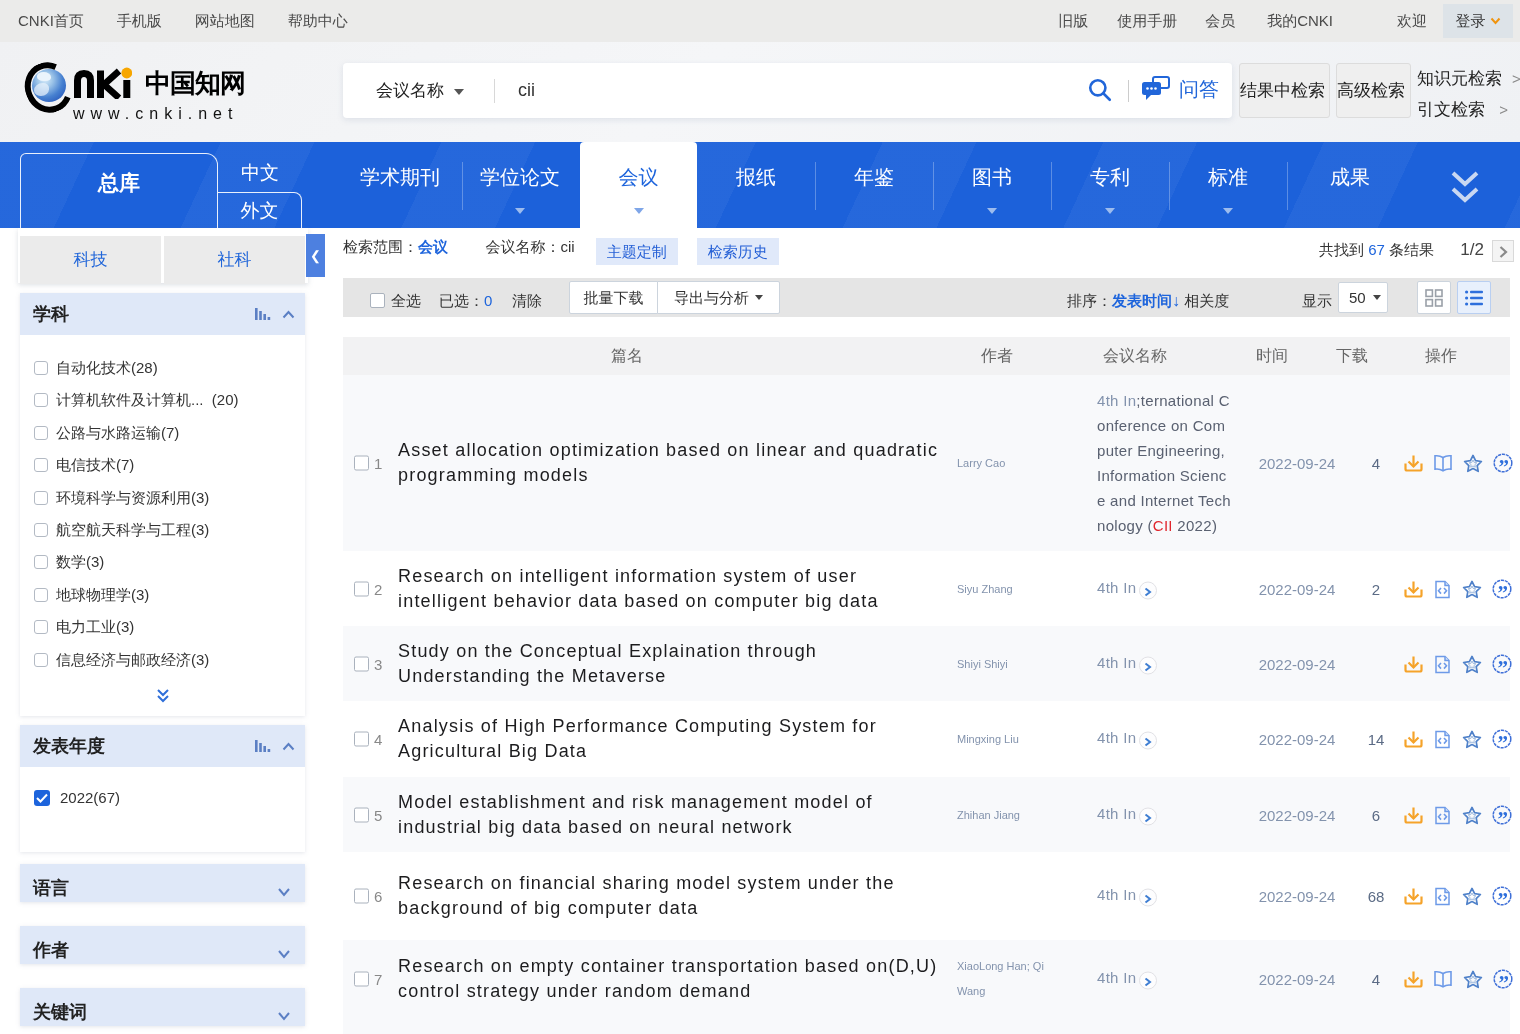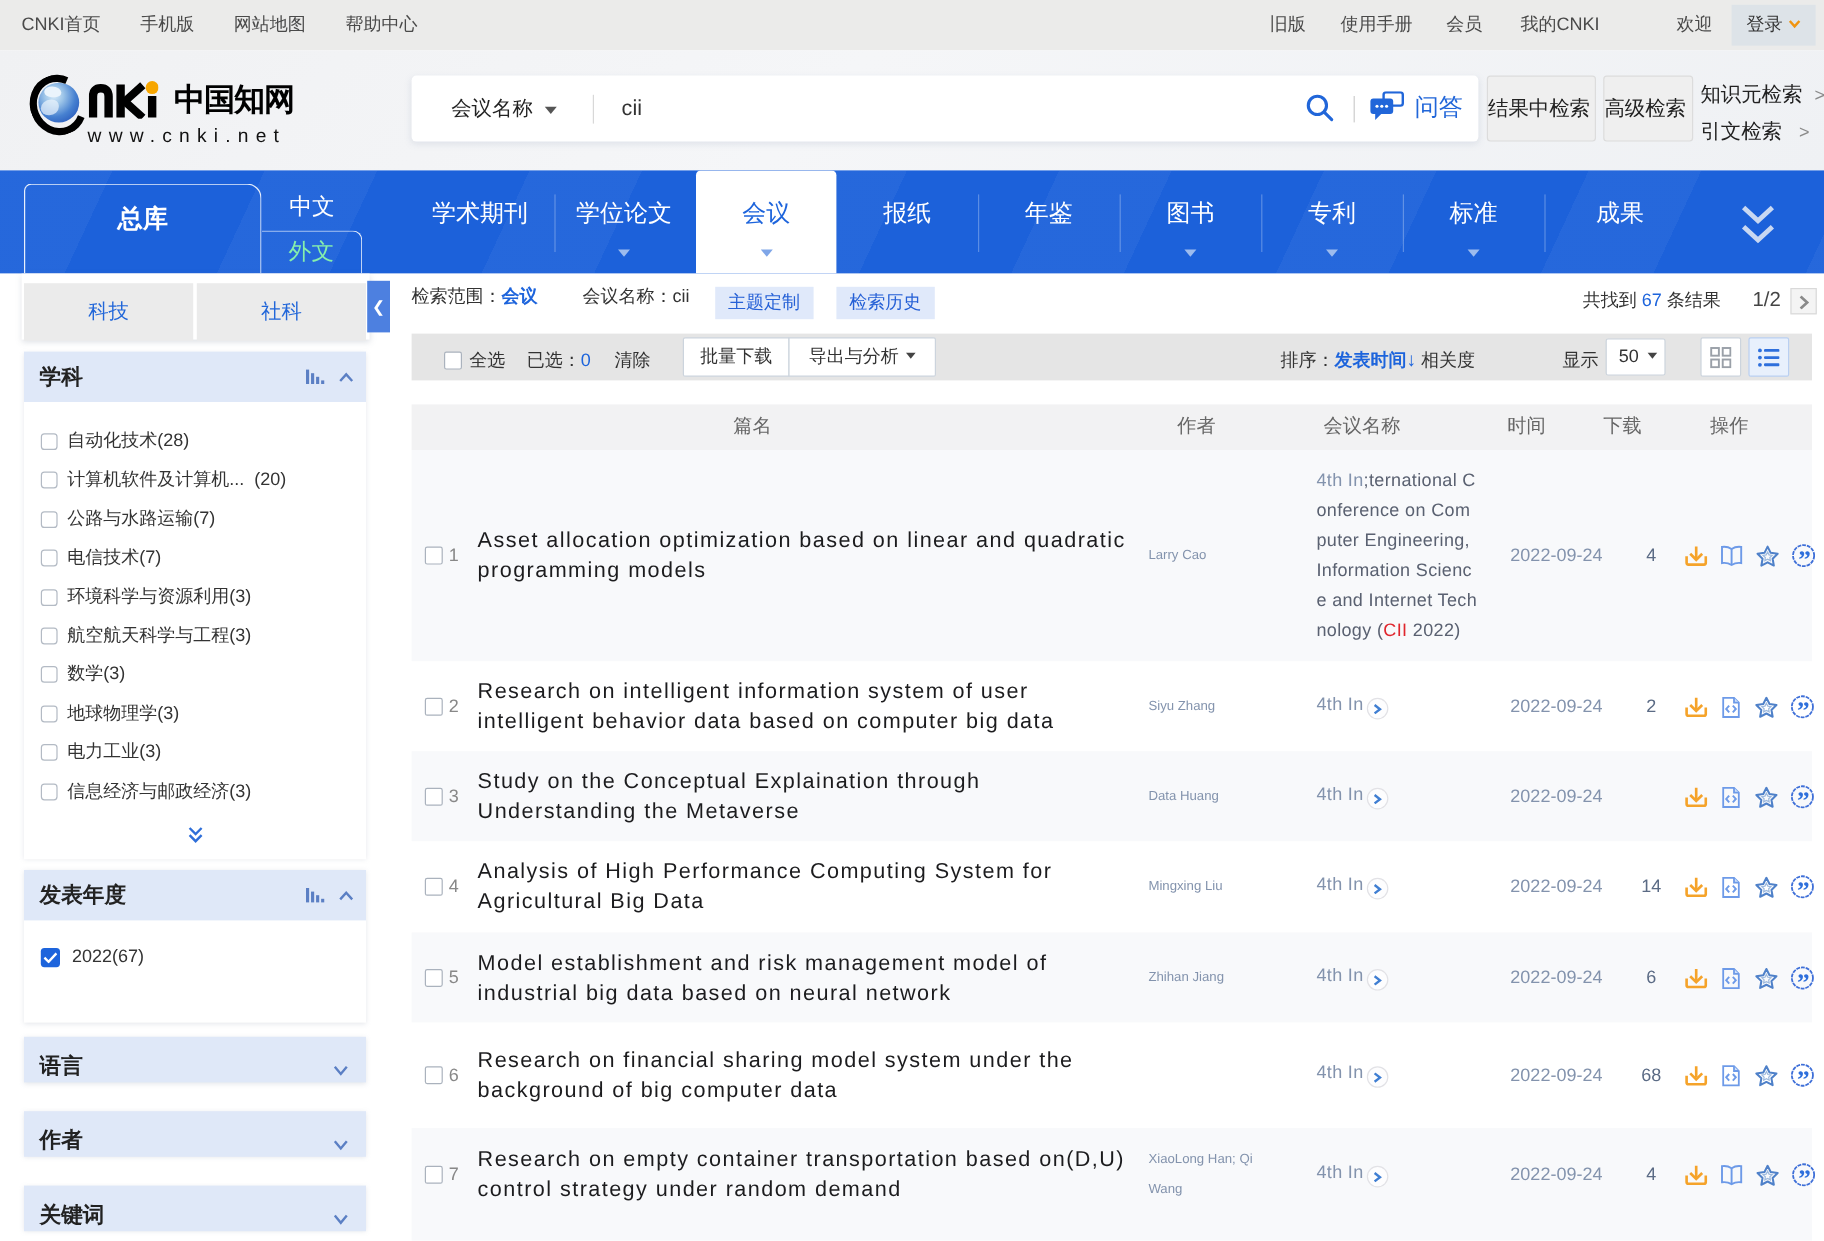--- a/index.html
+++ b/index.html
@@ -38,21 +38,21 @@
 #btn-gj{left:1336px;width:75px}
 #ksearch{position:absolute;left:1417px;top:25px;width:103px;font-size:17px;color:#222}
 #ksearch div{margin-bottom:8px;white-space:nowrap}
 #ksearch .gt{color:#8a8a8a;margin-left:10px;font-size:15px}
 
 #nav{position:absolute;left:0;top:142px;width:1520px;height:86px;background:#1c61da;overflow:hidden}
 #nav .stripes{position:absolute;left:0;top:0;width:100%;height:100%;
  background:repeating-linear-gradient(115deg,rgba(255,255,255,.045) 0 85px,rgba(255,255,255,0) 85px 200px)}
 #tab-zk{position:absolute;left:20px;top:11px;width:198px;height:75px;border:1px solid rgba(255,255,255,.9);border-bottom:none;border-radius:6px 12px 0 0;text-align:center;line-height:58px;font-size:21px;font-weight:bold;color:#fff}
 #zw-box{position:absolute;left:218px;top:11px;width:84px;height:39px;line-height:39px;text-align:center;font-size:19px;color:#fff}
-#ww-box{position:absolute;left:218px;top:50px;width:84px;height:36px;border-top:1px solid rgba(255,255,255,.9);border-right:1px solid rgba(255,255,255,.9);border-radius:0 8px 0 0;line-height:36px;text-align:center;font-size:19px;color:#86efac}
+#ww-box{position:absolute;left:218px;top:50px;width:84px;height:36px;border-top:1px solid rgba(255,255,255,.9);border-right:1px solid rgba(255,255,255,.9);border-radius:0 8px 0 0;line-height:36px;text-align:center;font-size:19px;color:#ffffff}
 .navitem{position:absolute;top:0;height:86px;color:#fff;font-size:20px;text-align:center}
 .navitem .lbl{display:block;margin-top:22px}
 .navitem .caret{position:absolute;left:50%;margin-left:-5px;bottom:9px;width:0;height:0;border:5px solid transparent;border-top:6px solid #9dbcee}
 .navsep{position:absolute;top:20px;width:1px;height:48px;background:rgba(255,255,255,.28)}
 #tab-hy{position:absolute;left:580px;top:0;width:117px;height:86px;background:#fff;border-radius:4px 4px 0 0;color:#1d64dc;font-size:20px;text-align:center}
 #tab-hy .lbl{display:block;margin-top:22px}
 #tab-hy .caret{position:absolute;left:50%;margin-left:-5px;bottom:9px;width:0;height:0;border:5px solid transparent;border-top:6px solid #7fa6e8}
 #nav-more{position:absolute;left:1445px;top:25px}
 
 #side{position:absolute;left:0;top:228px;width:330px;height:806px;background:#fff}
@@ -404,21 +404,21 @@
               <path d="M10 6 L11.2 8.4 L13.8 8.8 L11.9 10.6 L12.3 13.2 L10 12 L7.7 13.2 L8.1 10.6 L6.2 8.8 L8.8 8.4 Z" fill="none" stroke="#9db9dd" stroke-width="1"></path>
             </svg><svg class="ic" width="20" height="20" viewBox="0 0 20 20">
               <circle cx="10" cy="10" r="8.8" fill="none" stroke="#3e6fd8" stroke-width="1.5" stroke-dasharray="3.2 0.8"></circle>
               <text x="10.8" y="20.5" font-size="21" font-weight="bold" fill="#2e6fdc" text-anchor="middle" font-family="Liberation Serif,serif">”</text>
             </svg></div>
 </div>
 <div class="row alt" style="top:398px;height:75px">
   <span class="rcb vc"></span>
           <span class="rnum vc">3</span>
   <div class="rtitle vc">Study on the Conceptual Explaination through<br>Understanding the Metaverse</div>
-  <div class="rauth vc">Data Huang</div>
+  <div class="rauth vc">Shiyi Shiyi</div>
   <div class="rconf vc confshort"><span class="c4">4th In</span><span class="circ"><svg width="8" height="9" viewBox="0 0 8 9">
                 <path d="M1.5 1 L6 4.5 L1.5 8" fill="none" stroke="#3f7ed2" stroke-width="2"></path>
               </svg></span></div>
   <div class="rdate vc">2022-09-24</div>
   <div class="rdl vc"></div>
   <div class="ricons vc"><svg class="ic" width="19" height="19" viewBox="0 0 19 19">
               <g stroke="#f5a32a" fill="none">
                 <path d="M9.5 1.5 V11" stroke-width="2.2"></path>
                 <path d="M4.5 7.5 L9.5 12.5 L14.5 7.5" stroke-width="2.2" fill="none"></path>
                 <path d="M1.5 9.5 V15 Q1.5 16.5 3 16.5 H16 Q17.5 16.5 17.5 15 V9.5" stroke-width="2.2"></path>

